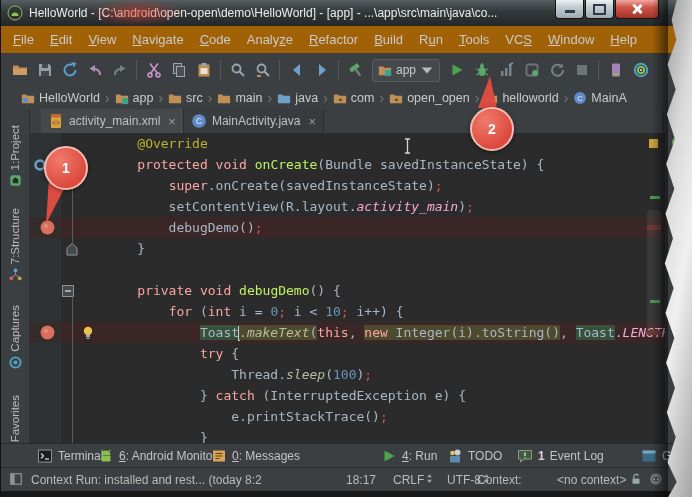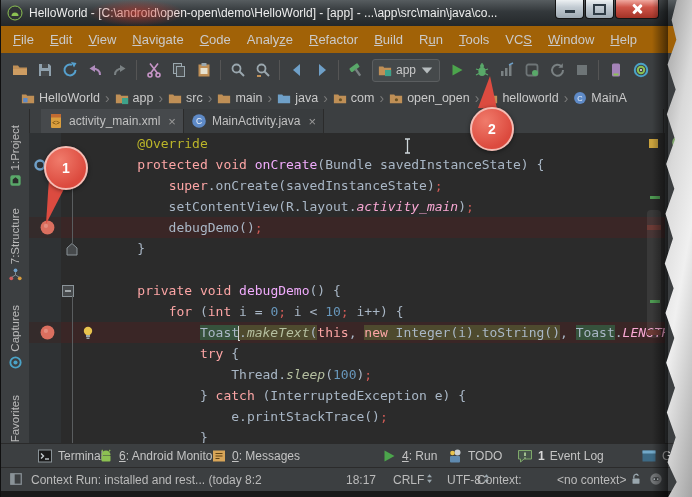--- a/index.html
+++ b/index.html
@@ -70,21 +70,21 @@
   .g2{width:45px;flex:none;display:flex;align-items:center}
   .code{flex:1;font-family:"DejaVu Sans Mono",monospace;font-size:13px;white-space:pre;color:#A9B7C6}
   .row.hl .code,.row.hl .g2{background:#3A2626}
   .row.hl .g1{background:#342B2B}
   .g1 .icon.bp{margin-left:10px}.icon.bp svg{width:17px;height:17px}
   .g1 .icon.ovr{margin-left:3px}.icon.ovr svg{width:26px;height:16px}
   .g2 .icon.bulb{margin-left:19px}
   .g2 .icon.fm{margin-left:1px}.icon.fm svg{width:12px;height:12px}
   .g2 .icon.fe{margin-left:5px}.icon.fe svg{width:12px;height:14px}
   .fold-line{position:absolute;left:43px;width:1px;background:#5A5D5F}
-  .tk.pl{color:#A9B7C6}.tk.kw{color:#fca5a5}.tk.ann{color:#BBB529}.tk.meth{color:#f0abfc}
+  .tk.pl{color:#A9B7C6}.tk.kw{color:#fca5a5}.tk.ann{color:#BBB529}.tk.meth{color:#bef264}
   .tk.num{color:#6897BB}.tk.field{color:#f9a8d4;font-style:italic}.tk.ital{font-style:italic;color:#B5BfA0}
   .tk.semi{color:#CF5B56}
   .tk.bg-g{background:#36523C}.tk.bg-y{background:#4E4A2E}
   .tk.caret{display:inline-block;width:2px;height:15px;background:#CFCFCF;vertical-align:middle;margin:0 -1px}
   .stripe-mark{position:absolute}
   .ibeam{position:absolute;left:374px;top:5px}
 
   
   .bottombar{position:absolute;left:0;top:443px;right:0;height:24px;background:#3C3F41;border-top:1px solid #2B2B2B}
   .bb-item{position:absolute;top:0;height:24px;display:flex;align-items:center;gap:5px;font-size:12px;color:#C3C3C3;white-space:nowrap}

